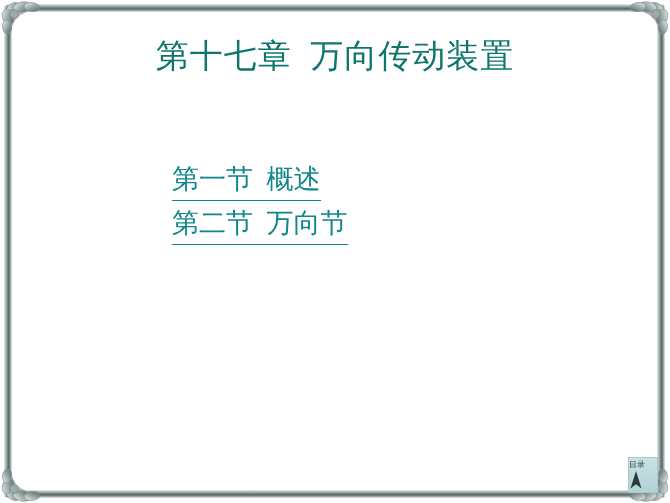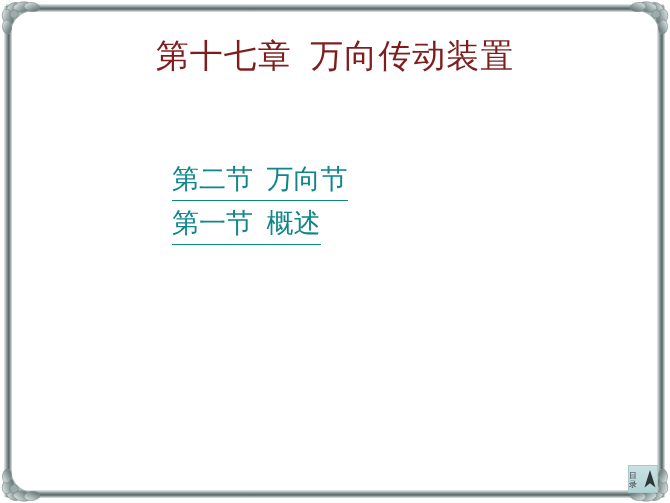--- a/index.html
+++ b/index.html
@@ -78,21 +78,21 @@
   .corner-bl { bottom: 0; left: 0; transform: scaleY(-1); }
   .corner-br { bottom: 0; right: 0; transform: scale(-1,-1); }
 
   
   .title {
     position: absolute;
     left: 0;
     right: 0;
     top: 33px;
     text-align: center;
-    color: #7f1d1d;
+    color: #0f766e;
     font-size: 33px;
     font-family: "Liberation Serif", "DejaVu Serif", serif;
     letter-spacing: 1px;
     line-height: 46px;
     white-space: pre;
   }
 
   .toc {
     position: absolute;
     left: 172px;
@@ -112,27 +112,27 @@
     margin-bottom: 1px;
     cursor: pointer;
   }
 
   
   .toc-button {
     position: absolute;
     right: 12px;
     bottom: 10px;
     width: 30px;
-    height: 28px;
+    height: 36px;
     background: linear-gradient(to bottom, #c9e2e4 0%, #bcd9dc 55%, #b2d2d6 100%);
     border: 1px solid #a7c9cd;
     cursor: pointer;
     display: flex;
-    flex-direction: row;
-    align-items: center;
+    flex-direction: column;
+    align-items: flex-start;
     justify-content: flex-start;
     padding-top: 2px;
     box-sizing: border-box;
   }
   .toc-button-label {
     font-size: 8px;
     color: #3c3c3c;
     font-family: "Liberation Serif", "DejaVu Serif", serif;
     line-height: 9px;
     letter-spacing: 0px;
@@ -199,22 +199,22 @@
       <ellipse cx="32" cy="7" rx="8" ry="4.5" transform="rotate(6 32 7)" fill="url(#og)" stroke="#7d8b8b" stroke-width="0.6"></ellipse>
       <ellipse cx="8" cy="17" rx="5.5" ry="8" transform="rotate(-18 8 17)" fill="url(#og)" stroke="#7d8b8b" stroke-width="0.6"></ellipse>
       <ellipse cx="7" cy="27" rx="4.5" ry="7" transform="rotate(-6 7 27)" fill="url(#og)" stroke="#7d8b8b" stroke-width="0.6"></ellipse>
       <circle cx="14" cy="14" r="4.2" fill="#9dabab" stroke="#6e7c7c" stroke-width="0.6"></circle>
     </svg>
   </div>
 
   <div class="title">第十七章  万向传动装置</div>
 
   <div class="toc">
+    <a class="toc-link" href="#">第一节  概述</a>
     <a class="toc-link" href="#">第二节  万向节</a>
-    <a class="toc-link" href="#">第一节  概述</a>
   </div>
 
   <div class="toc-button">
     <span class="toc-button-label">目录</span>
     <span class="toc-button-arrow">
       <svg width="14" height="20" viewBox="0 0 14 20" xmlns="http://www.w3.org/2000/svg">
         <path d="M7 1 L12.5 18.5 L7 14.2 L1.5 18.5 Z" fill="#2d3838"></path>
       </svg>
     </span>
   </div>

